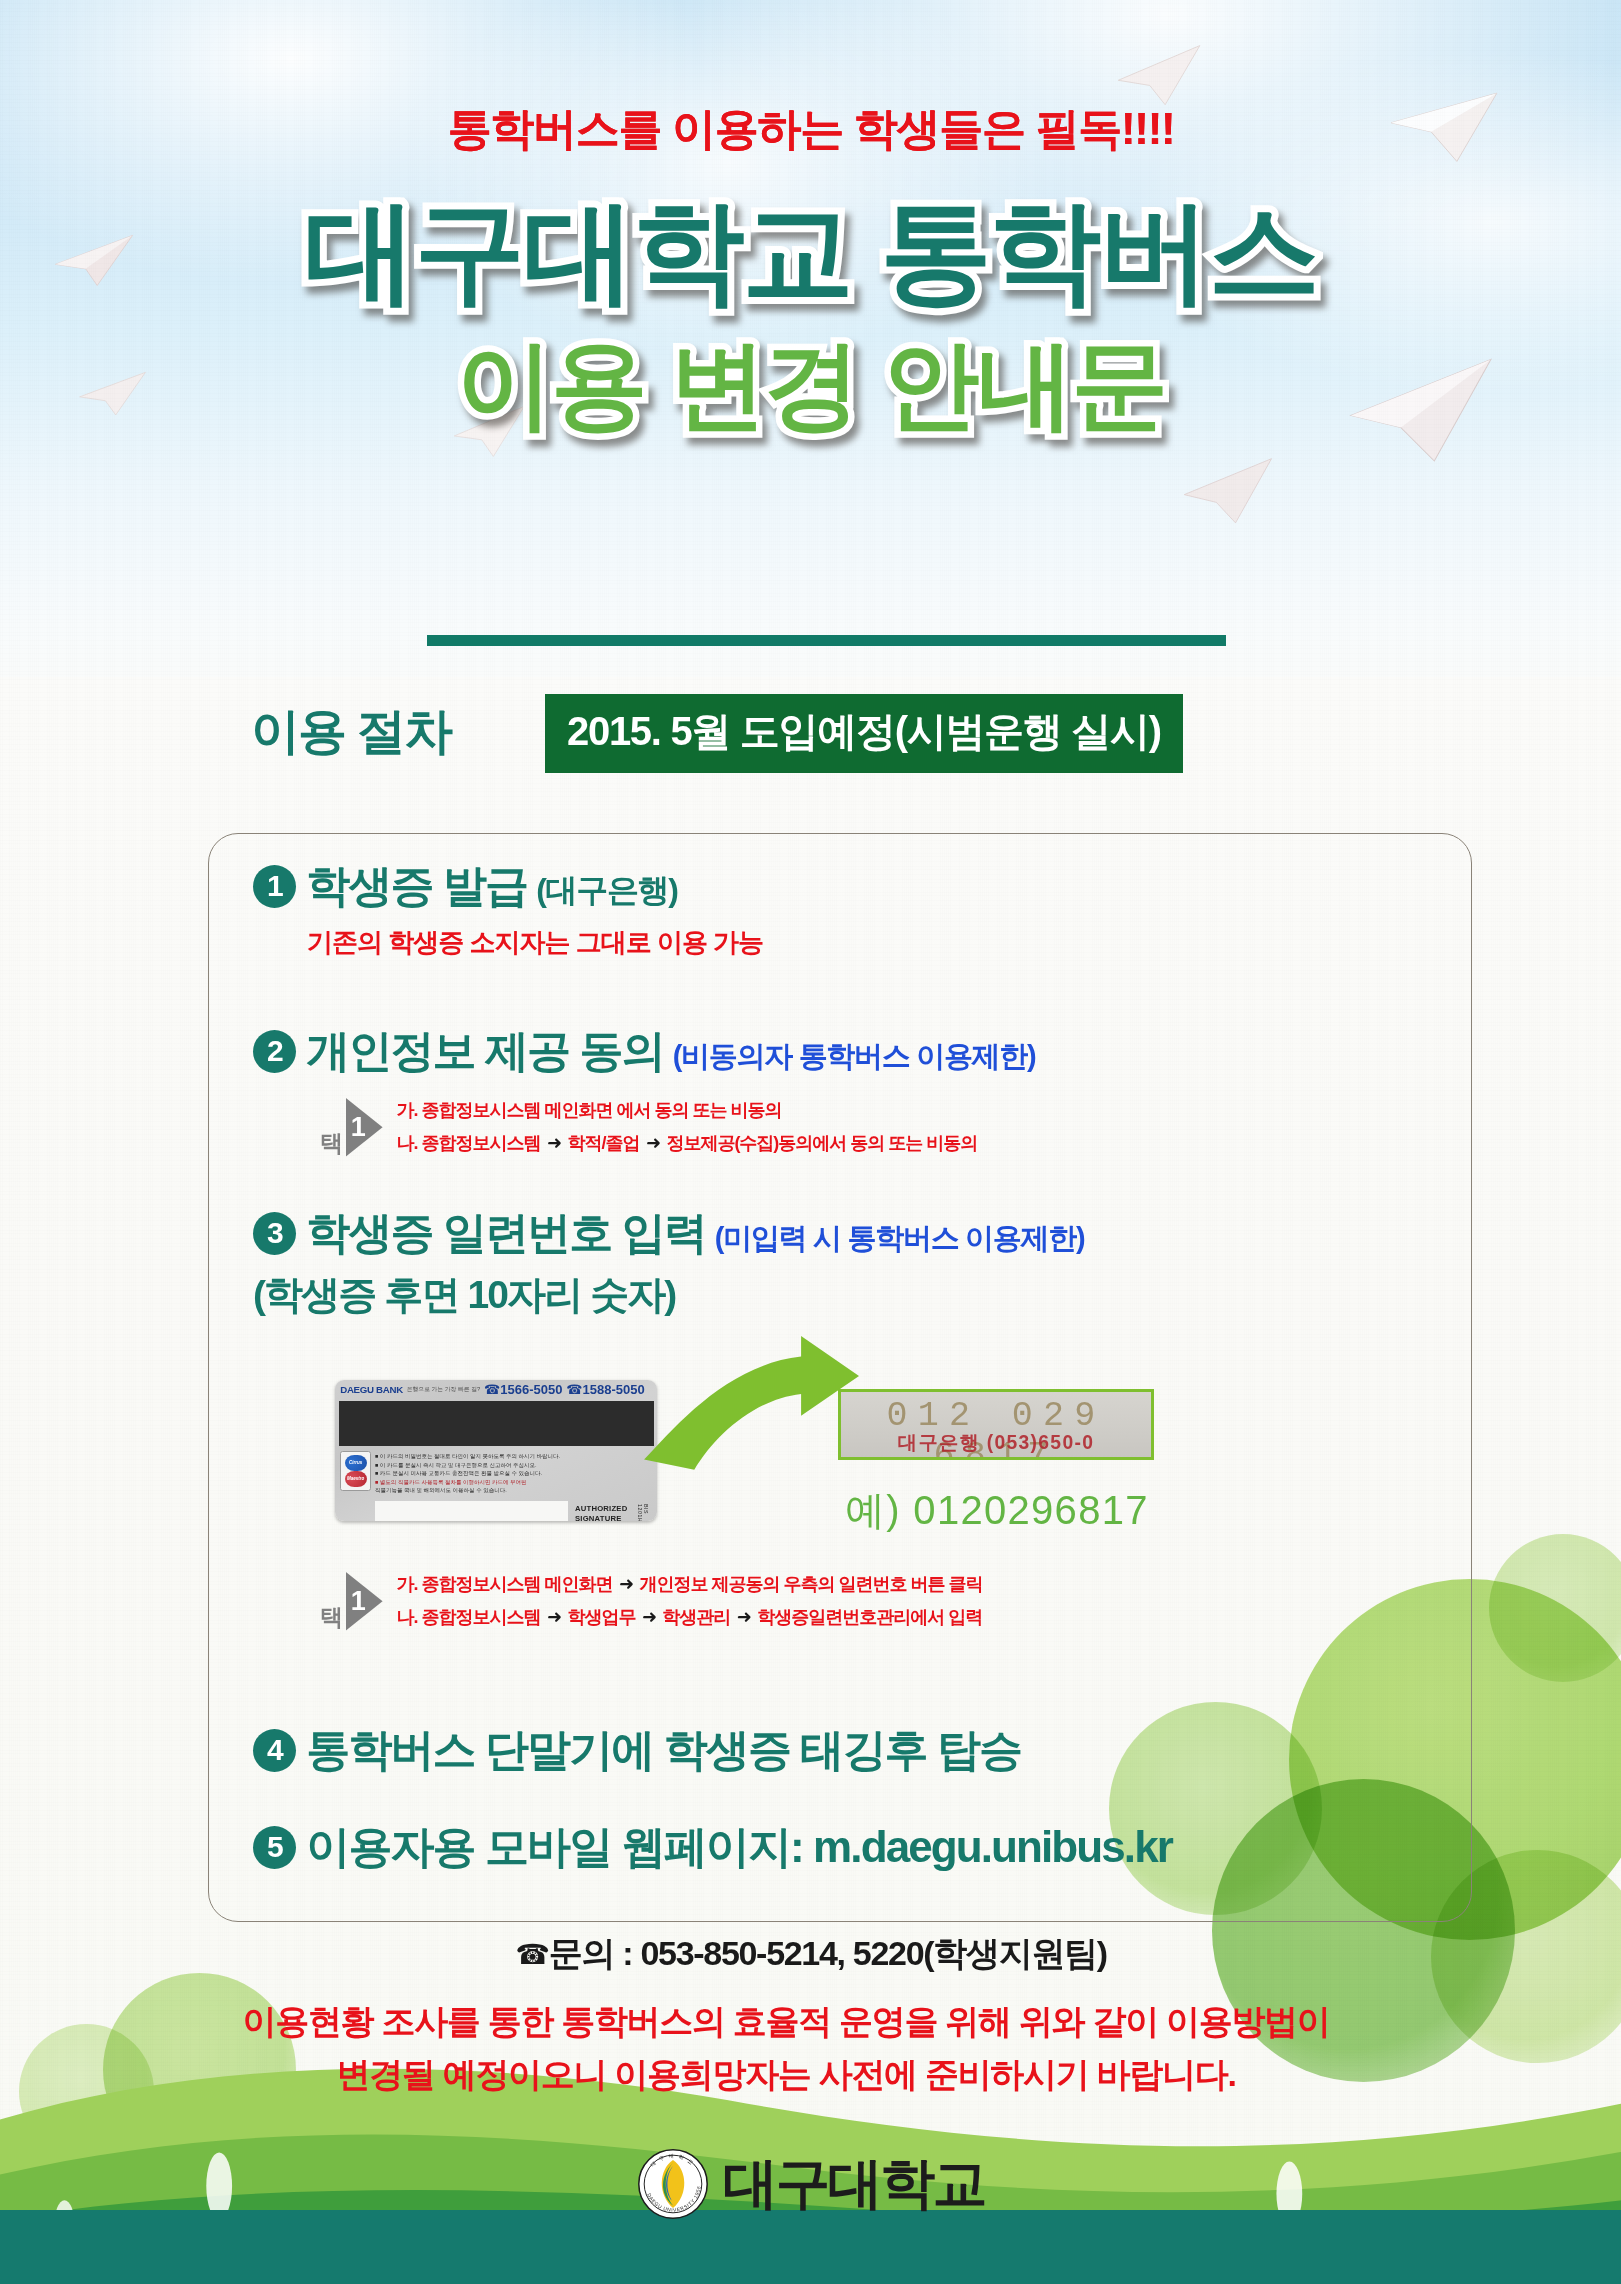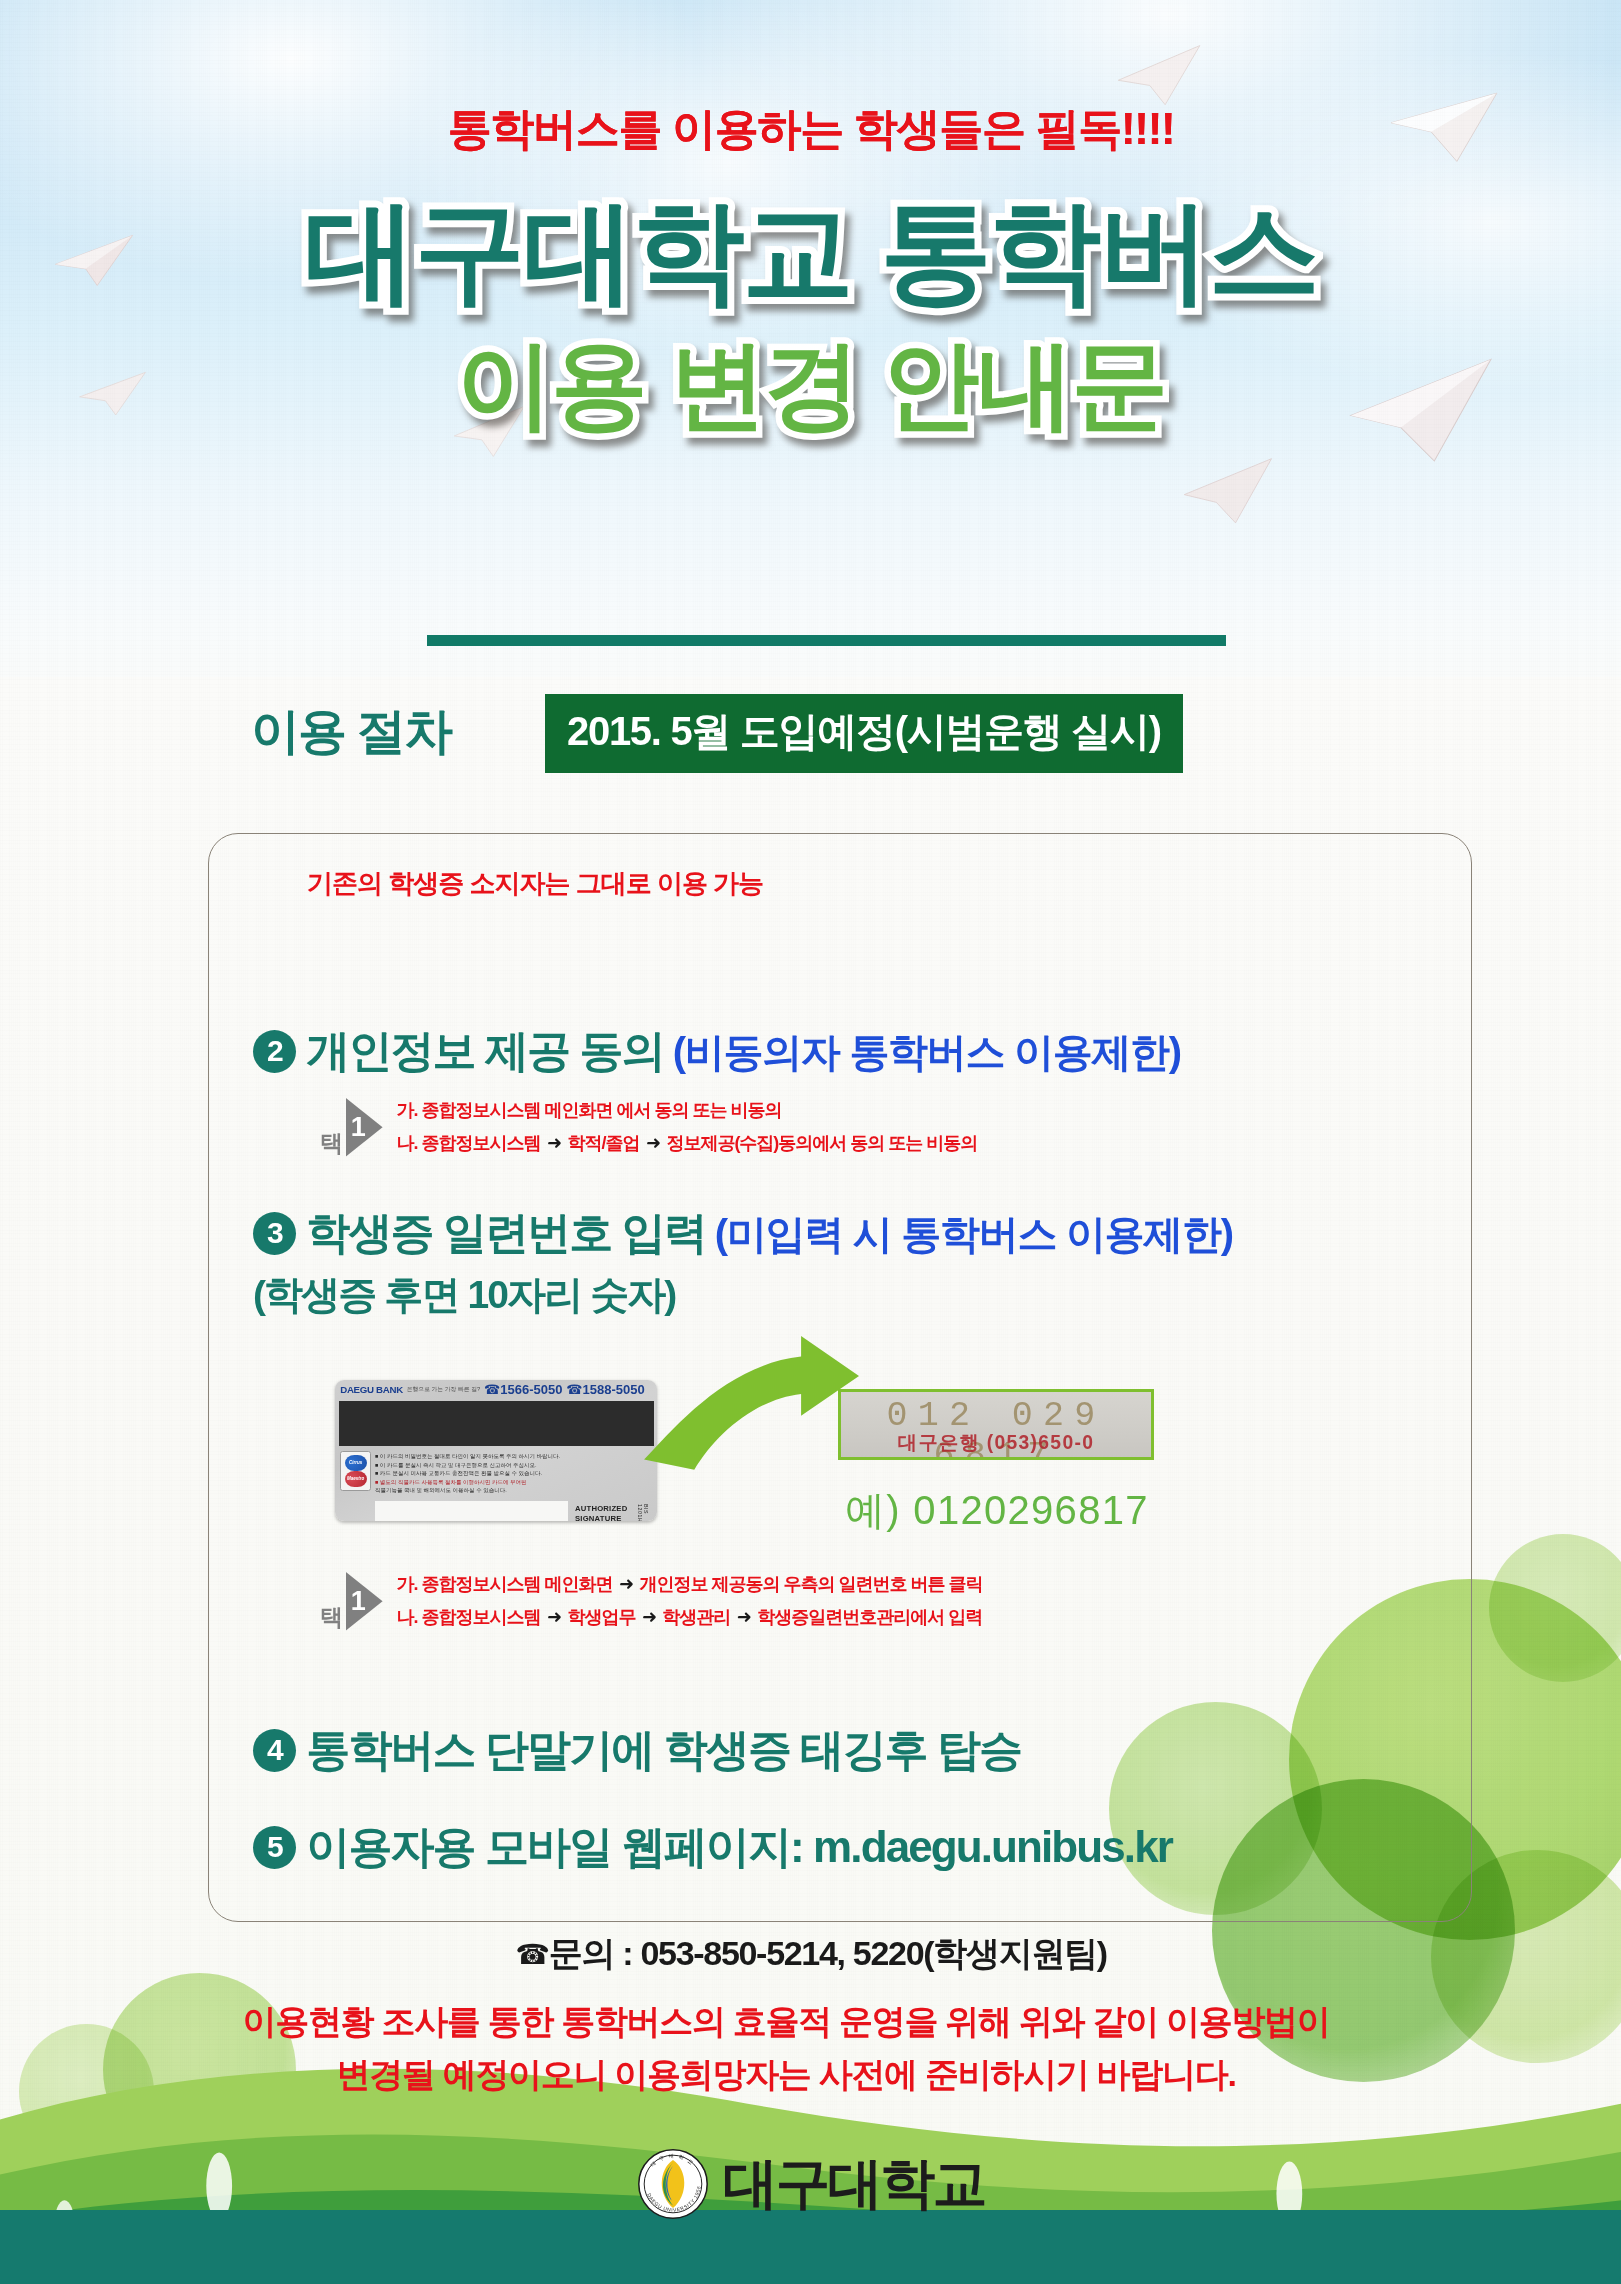--- a/index.html
+++ b/index.html
@@ -99,21 +99,21 @@
   .num {
     display:inline-block; width:43px; height:43px; border-radius:50%;
     background:#17796b; color:#ffffff; font-size:30px; font-weight:bold;
     text-align:center; line-height:41px; vertical-align:5.2px; margin-right:10.3px;
   }
   .step-main {
     font-size:44px; font-weight:bold; color:#17796b; letter-spacing:-1.9px;
     white-space:nowrap;
   }
   .paren-teal { font-size:32px; font-weight:bold; color:#17796b; letter-spacing:-1.3px; }
-  .paren-blue { font-size:40px; font-weight:bold; color:#1f4fd8; letter-spacing:-1.3px; }
+  .paren-blue { font-size:29px; font-weight:bold; color:#1f4fd8; letter-spacing:-1.3px; }
   .sub-red {
     font-size:26px; font-weight:bold; color:#e8121a; letter-spacing:-1px;
     white-space:nowrap;
   }
   .step-sub-teal {
     font-size:39px; font-weight:bold; color:#17796b; letter-spacing:-1.9px;
     white-space:nowrap;
   }
 
   
@@ -315,20 +315,23 @@
     <div class="divider"></div>
 
     <div class="proc-row">
       <div class="proc-label">이용 절차</div>
       <div class="proc-badge">2015. 5월 도입예정(시범운행 실시)</div>
     </div>
 
     <div class="panel"></div>
 
     <div class="step" style="left:253px;top:857px;">
+      <div class="step-main">
+        <span class="num">1</span><span>학생증 발급</span><span class="paren-teal" style="margin-left:9px;">(대구은행)</span>
+      </div>
       <div class="sub-red" style="margin-left:54px;margin-top:9px;">기존의 학생증 소지자는 그대로 이용 가능</div>
     </div>
 
     <div class="step" style="left:253px;top:1022px;">
       <div class="step-main">
         <span class="num">2</span><span>개인정보 제공 동의</span><span class="paren-blue" style="margin-left:9px;">(비동의자 통학버스 이용제한)</span>
       </div>
       <div class="pick" style="margin-left:67px;margin-top:13px;">
         <div class="pick-ko">택</div>
         <div class="pick-tri">

